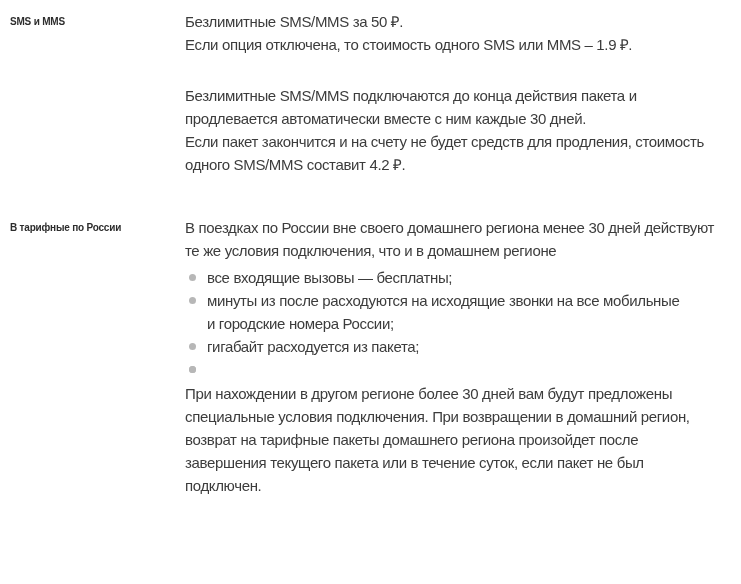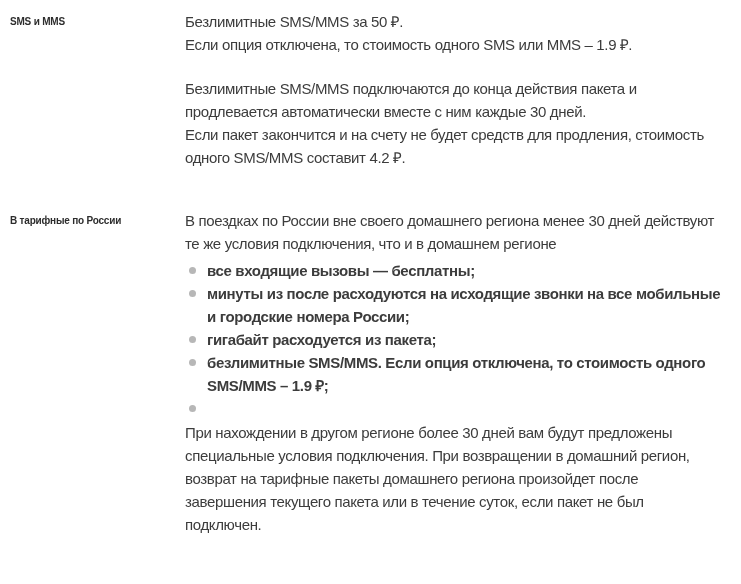--- a/index.html
+++ b/index.html
@@ -35,30 +35,29 @@
   }
   .content{
     font-size:15px;
     line-height:23px;
     letter-spacing:-0.35px;
   }
   .para{
     margin:0;
     white-space:pre;
   }
-  .para.gap-after{margin-bottom:21px;}
+  .para.gap-after{margin-bottom:28px;}
   .bullets{
     list-style:none;
     margin:4px 0 24px 0;
     padding:0;
   }
   .bullet-item{
     position:relative;
     padding-left:22px;
-    font-weight:bold;
   }
   .dot{
     position:absolute;
     left:4px;top:8px;
     width:7px;height:7px;
     border-radius:50%;
     background:var(--bullet);
   }
   .li-text{white-space:pre;display:inline-block;}
 </style>
@@ -94,22 +93,20 @@
           <span class="dot"></span>
           <span class="li-text">минуты из после расходуются на исходящие звонки на все мобильные
 и городские номера России;</span>
         </li>
         <li class="bullet-item">
           <span class="dot"></span>
           <span class="li-text">гигабайт расходуется из пакета;</span>
         </li>
         <li class="bullet-item">
           <span class="dot"></span>
-          <span class="li-text">безлимитные SMS/MMS. Если опция отключена, то стоимость одного
-SMS/MMS – 1.9 ₽;</span>
         </li>
         <li class="bullet-item">
           <span class="dot"></span>
         </li>
       </ul>
 
       <p class="para">При нахождении в другом регионе более 30 дней вам будут предложены
 специальные условия подключения. При возвращении в домашний регион,
 возврат на тарифные пакеты домашнего региона произойдет после
 завершения текущего пакета или в течение суток, если пакет не был

